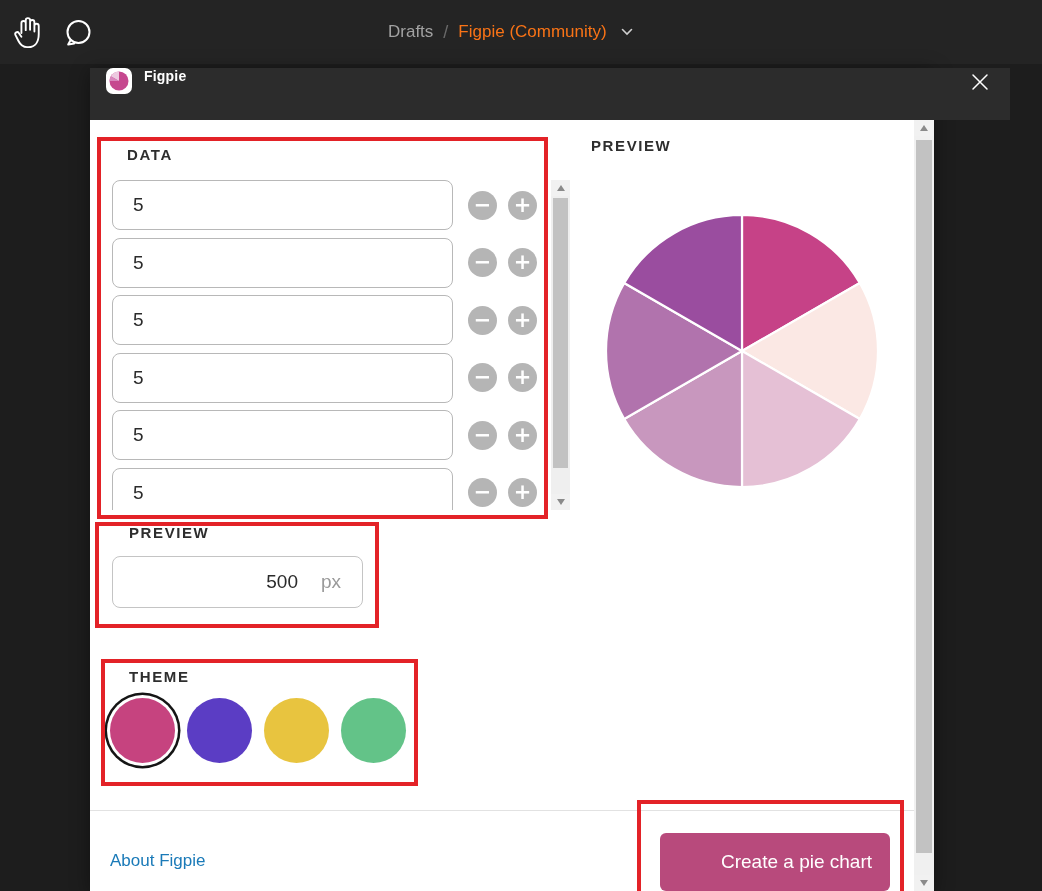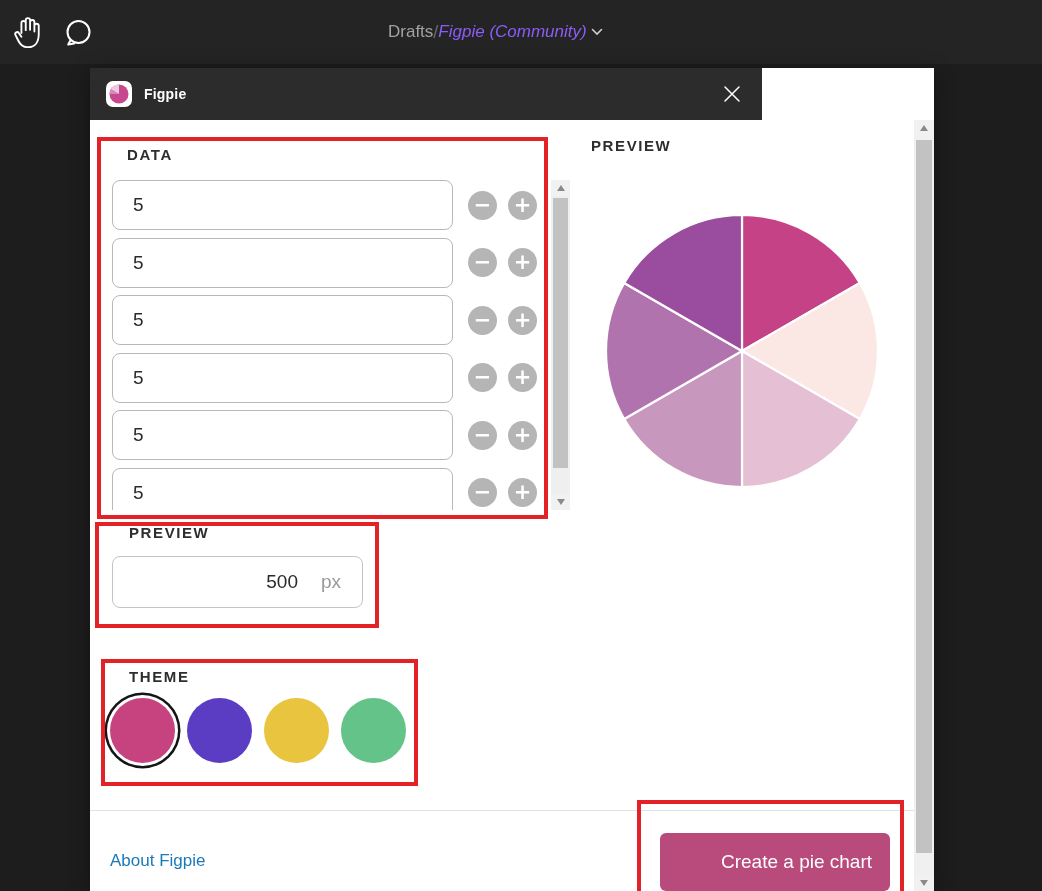--- a/index.html
+++ b/index.html
@@ -4,29 +4,29 @@
 <style>
   * { margin:0; padding:0; box-sizing:border-box; }
   html,body { width:1042px; height:891px; overflow:hidden; }
   body { font-family:"Liberation Sans", sans-serif; background:#1d1d1d; position:relative; }
 
   
   .topbar { position:absolute; left:0; top:0; width:1042px; height:64px; background:#242424; }
   .tool-btn { position:absolute; top:13px; width:40px; height:40px; display:flex; align-items:center; justify-content:center; cursor:pointer; }
   .tool-hand { left:8px; }
   .tool-comment { left:58px; }
-  .breadcrumb { position:absolute; left:388px; top:0; height:64px; display:flex; align-items:center; font-size:17px; }
+  .breadcrumb { position:absolute; left:388px; top:0; height:64px; display:flex; align-items:center; gap:10px; font-size:17px; }
   .bc-folder { color:#a2a2a2; }
   .bc-sep { color:#6a6a6a; font-size:18px; }
-  .bc-file { color:#8b5cf6;font-style:italic; }
+  .bc-file { color:#f97316; }
   .bc-chevron { margin-left:4px; display:flex; align-items:center; }
 
   
   .modal { position:absolute; left:90px; top:68px; width:844px; height:823px; background:#ffffff; box-shadow:0 3px 18px rgba(0,0,0,.4); }
-  .modal-header { position:absolute; left:0; top:0; width:672px; height:52px; background:#2c2c2c; display:flex; align-items:center; padding:0 16px; }
+  .modal-header { position:absolute; left:0; top:0; width:920px; height:52px; background:#2c2c2c; display:flex; align-items:flex-start; padding:0 16px; }
   .plugin-icon { width:26px; height:26px; margin-right:12px; flex:0 0 auto; }
   .modal-title { color:#ffffff; font-size:14px; font-weight:700; letter-spacing:.2px; }
   .modal-close { margin-left:auto; width:28px; height:28px; display:flex; align-items:center; justify-content:center; cursor:pointer; }
 
   .modal-content { position:absolute; left:0; top:52px; width:824px; height:771px; background:#fff; }
 
   .section-label { position:absolute; font-size:15px; font-weight:700; letter-spacing:1.6px; color:#2e2e2e;margin-left:19px; }
   .label-data     { left:18px;  top:26px; }
   .label-preview  { left:482px; top:17px; }
   .label-diameter { left:20px;  top:404px; }

